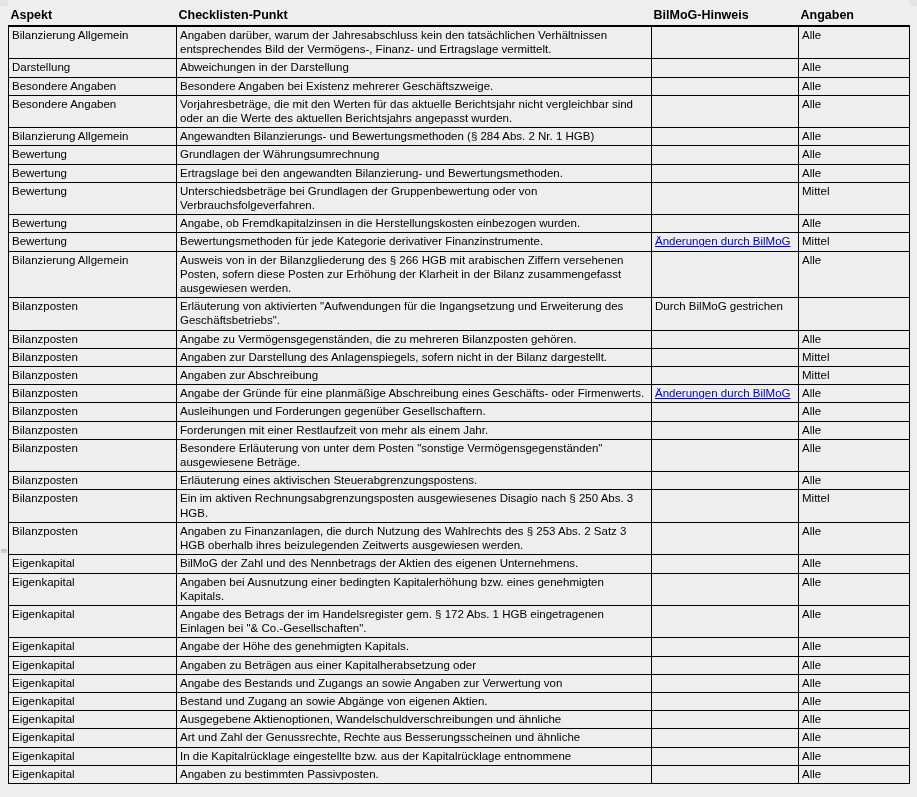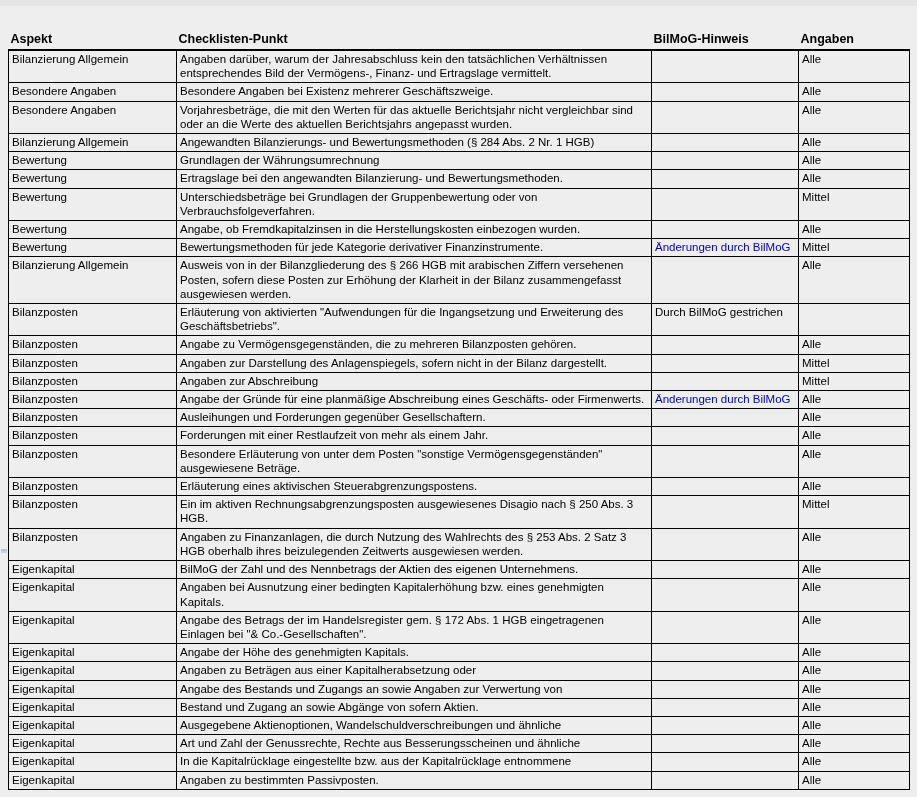--- a/index.html
+++ b/index.html
@@ -25,21 +25,21 @@
   #page::before {
     content: "";
     position: absolute;
     left: 0; top: 0;
     width: 917px; height: 6px;
     background: #e4e4e4;
   }
   #sheet {
     position: absolute;
     left: 8px;
-    top: 24px;
+    top: 0;
     width: 901px;
   }
   table.grid {
     border-collapse: collapse;
     table-layout: fixed;
     width: 901px;
     background: #eeeeee;
   }
   table.grid col.c-aspekt   { width: 168px; }
   table.grid col.c-punkt    { width: 475px; }
@@ -74,20 +74,21 @@
   td.hatched {
     background-color: #eeeeee;
     background-image:
       radial-gradient(#000 0.6px, transparent 0.7px),
       radial-gradient(#000 0.6px, transparent 0.7px);
     background-size: 4px 4px, 4px 4px;
     background-position: 0 0, 2px 2px;
   }
   a.bilmog-link {
     color: #0000cc;
+    text-decoration: underline;
     cursor: pointer;
   }
   
   .margin-tick {
     position: absolute;
     left: 1px;
     width: 6px;
     height: 2px;
     background: #b9c4d2;
   }
@@ -119,20 +120,26 @@
         </tr>
       </thead>
       <tbody id="table-body">
           <tr>
             <td class="cell-aspekt">Bilanzierung Allgemein</td>
             <td class="cell-punkt">Angaben darüber, warum der Jahresabschluss kein den tatsächlichen Verhältnissen entsprechendes Bild der Vermögens-, Finanz- und Ertragslage vermittelt.</td>
             <td class="cell-hinweis"></td>
             <td class="cell-kapges">Alle</td>
           </tr>
           <tr>
+            <td class="cell-aspekt">Darstellung</td>
+            <td class="cell-punkt">Abweichungen in der Darstellung</td>
+            <td class="cell-hinweis"></td>
+            <td class="cell-kapges">Alle</td>
+          </tr>
+          <tr>
             <td class="cell-aspekt">Besondere Angaben</td>
             <td class="cell-punkt">Besondere Angaben bei Existenz mehrerer Geschäftszweige.</td>
             <td class="cell-hinweis"></td>
             <td class="cell-kapges">Alle</td>
           </tr>
           <tr>
             <td class="cell-aspekt">Besondere Angaben</td>
             <td class="cell-punkt">Vorjahresbeträge, die mit den Werten für das aktuelle Berichtsjahr nicht vergleichbar sind oder an die Werte des aktuellen  Berichtsjahrs angepasst wurden.</td>
             <td class="cell-hinweis"></td>
             <td class="cell-kapges">Alle</td>
@@ -276,21 +283,21 @@
             <td class="cell-kapges">Alle</td>
           </tr>
           <tr>
             <td class="cell-aspekt">Eigenkapital</td>
             <td class="cell-punkt">Angabe des Bestands und Zugangs an sowie Angaben zur Verwertung von</td>
             <td class="cell-hinweis"></td>
             <td class="cell-kapges">Alle</td>
           </tr>
           <tr>
             <td class="cell-aspekt">Eigenkapital</td>
-            <td class="cell-punkt">Bestand und Zugang an sowie Abgänge von sofern Aktien.</td>
+            <td class="cell-punkt">Bestand und Zugang an sowie Abgänge von eigenen Aktien.</td>
             <td class="cell-hinweis"></td>
             <td class="cell-kapges">Alle</td>
           </tr>
           <tr>
             <td class="cell-aspekt">Eigenkapital</td>
             <td class="cell-punkt">Ausgegebene Aktienoptionen, Wandelschuldverschreibungen und ähnliche</td>
             <td class="cell-hinweis"></td>
             <td class="cell-kapges">Alle</td>
           </tr>
           <tr>

